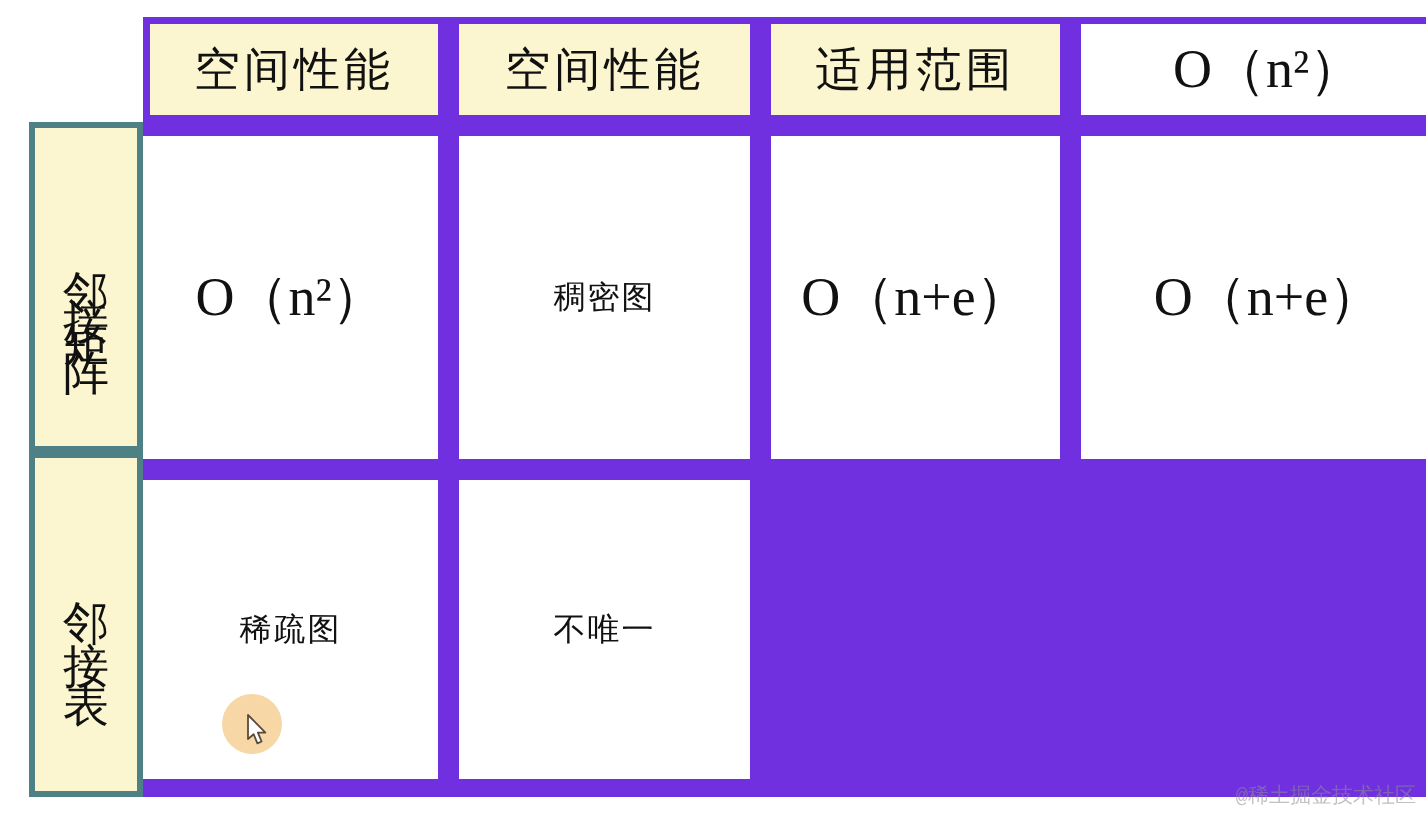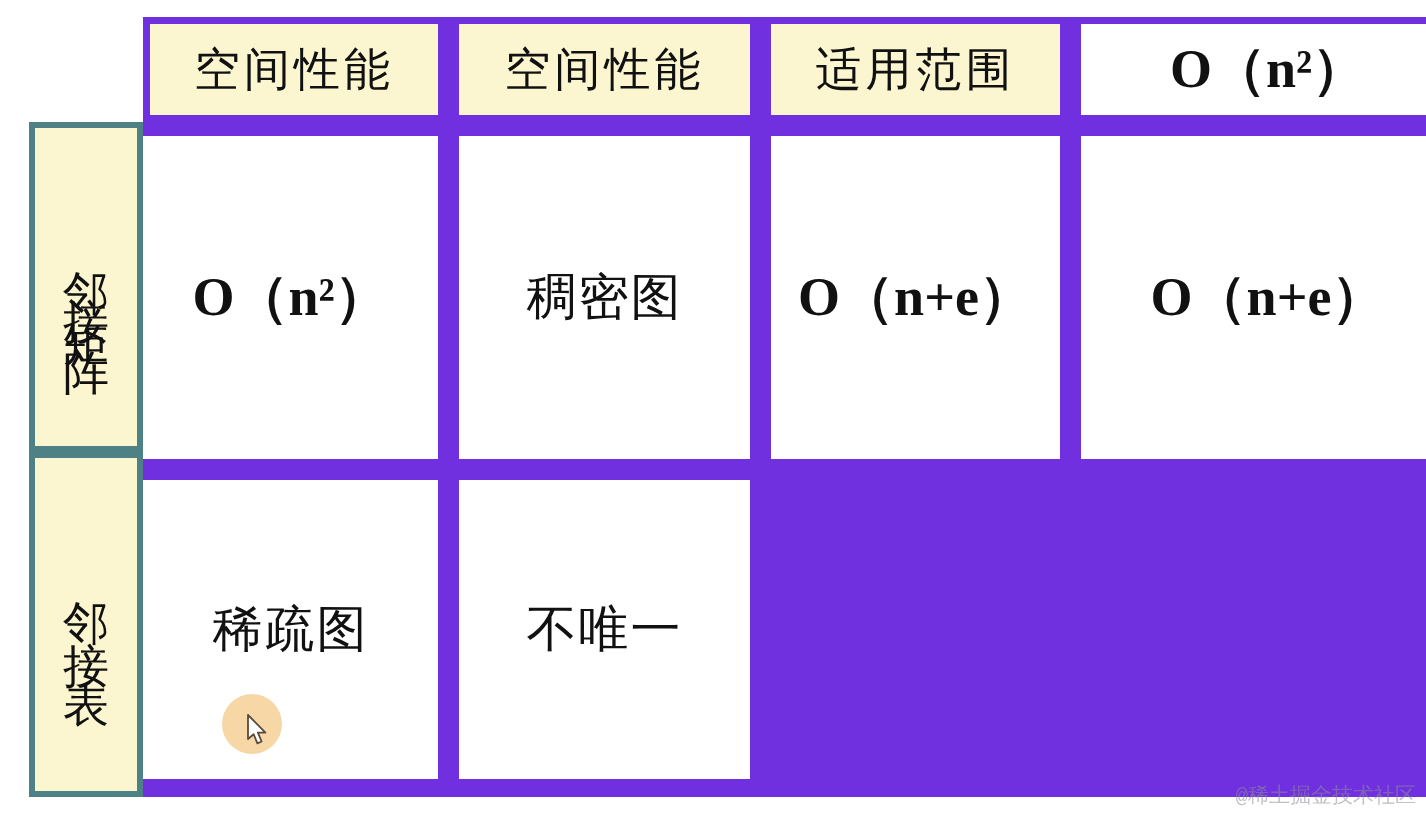--- a/index.html
+++ b/index.html
@@ -27,22 +27,22 @@
     display:flex;align-items:center;justify-content:center;
     font-size:46px;font-weight:500;letter-spacing:4px;
     white-space:nowrap;
   }
   .hcell.first{border-left:7px solid #7130E0;box-sizing:border-box;}
   .bcell{
     background:#ffffff;
     display:flex;align-items:center;justify-content:center;
     white-space:nowrap;
   }
-  .big-o{font-size:54px;font-weight:bold;}
-  .cn-cell{font-size:50px;font-weight:500;letter-spacing:2px;}
+  .big-o{font-size:54px;font-weight:normal;}
+  .cn-cell{font-size:32px;font-weight:500;letter-spacing:2px;}
   
   .row-header{
     position:absolute;left:29px;width:114px;
     background:#FBF6CF;
     border:6px solid #4D8185;
     box-sizing:border-box;
     display:flex;align-items:center;justify-content:center;
   }
   .row-header.r1{top:122px;height:330px;}
   .row-header.r2{top:452px;height:345px;}

